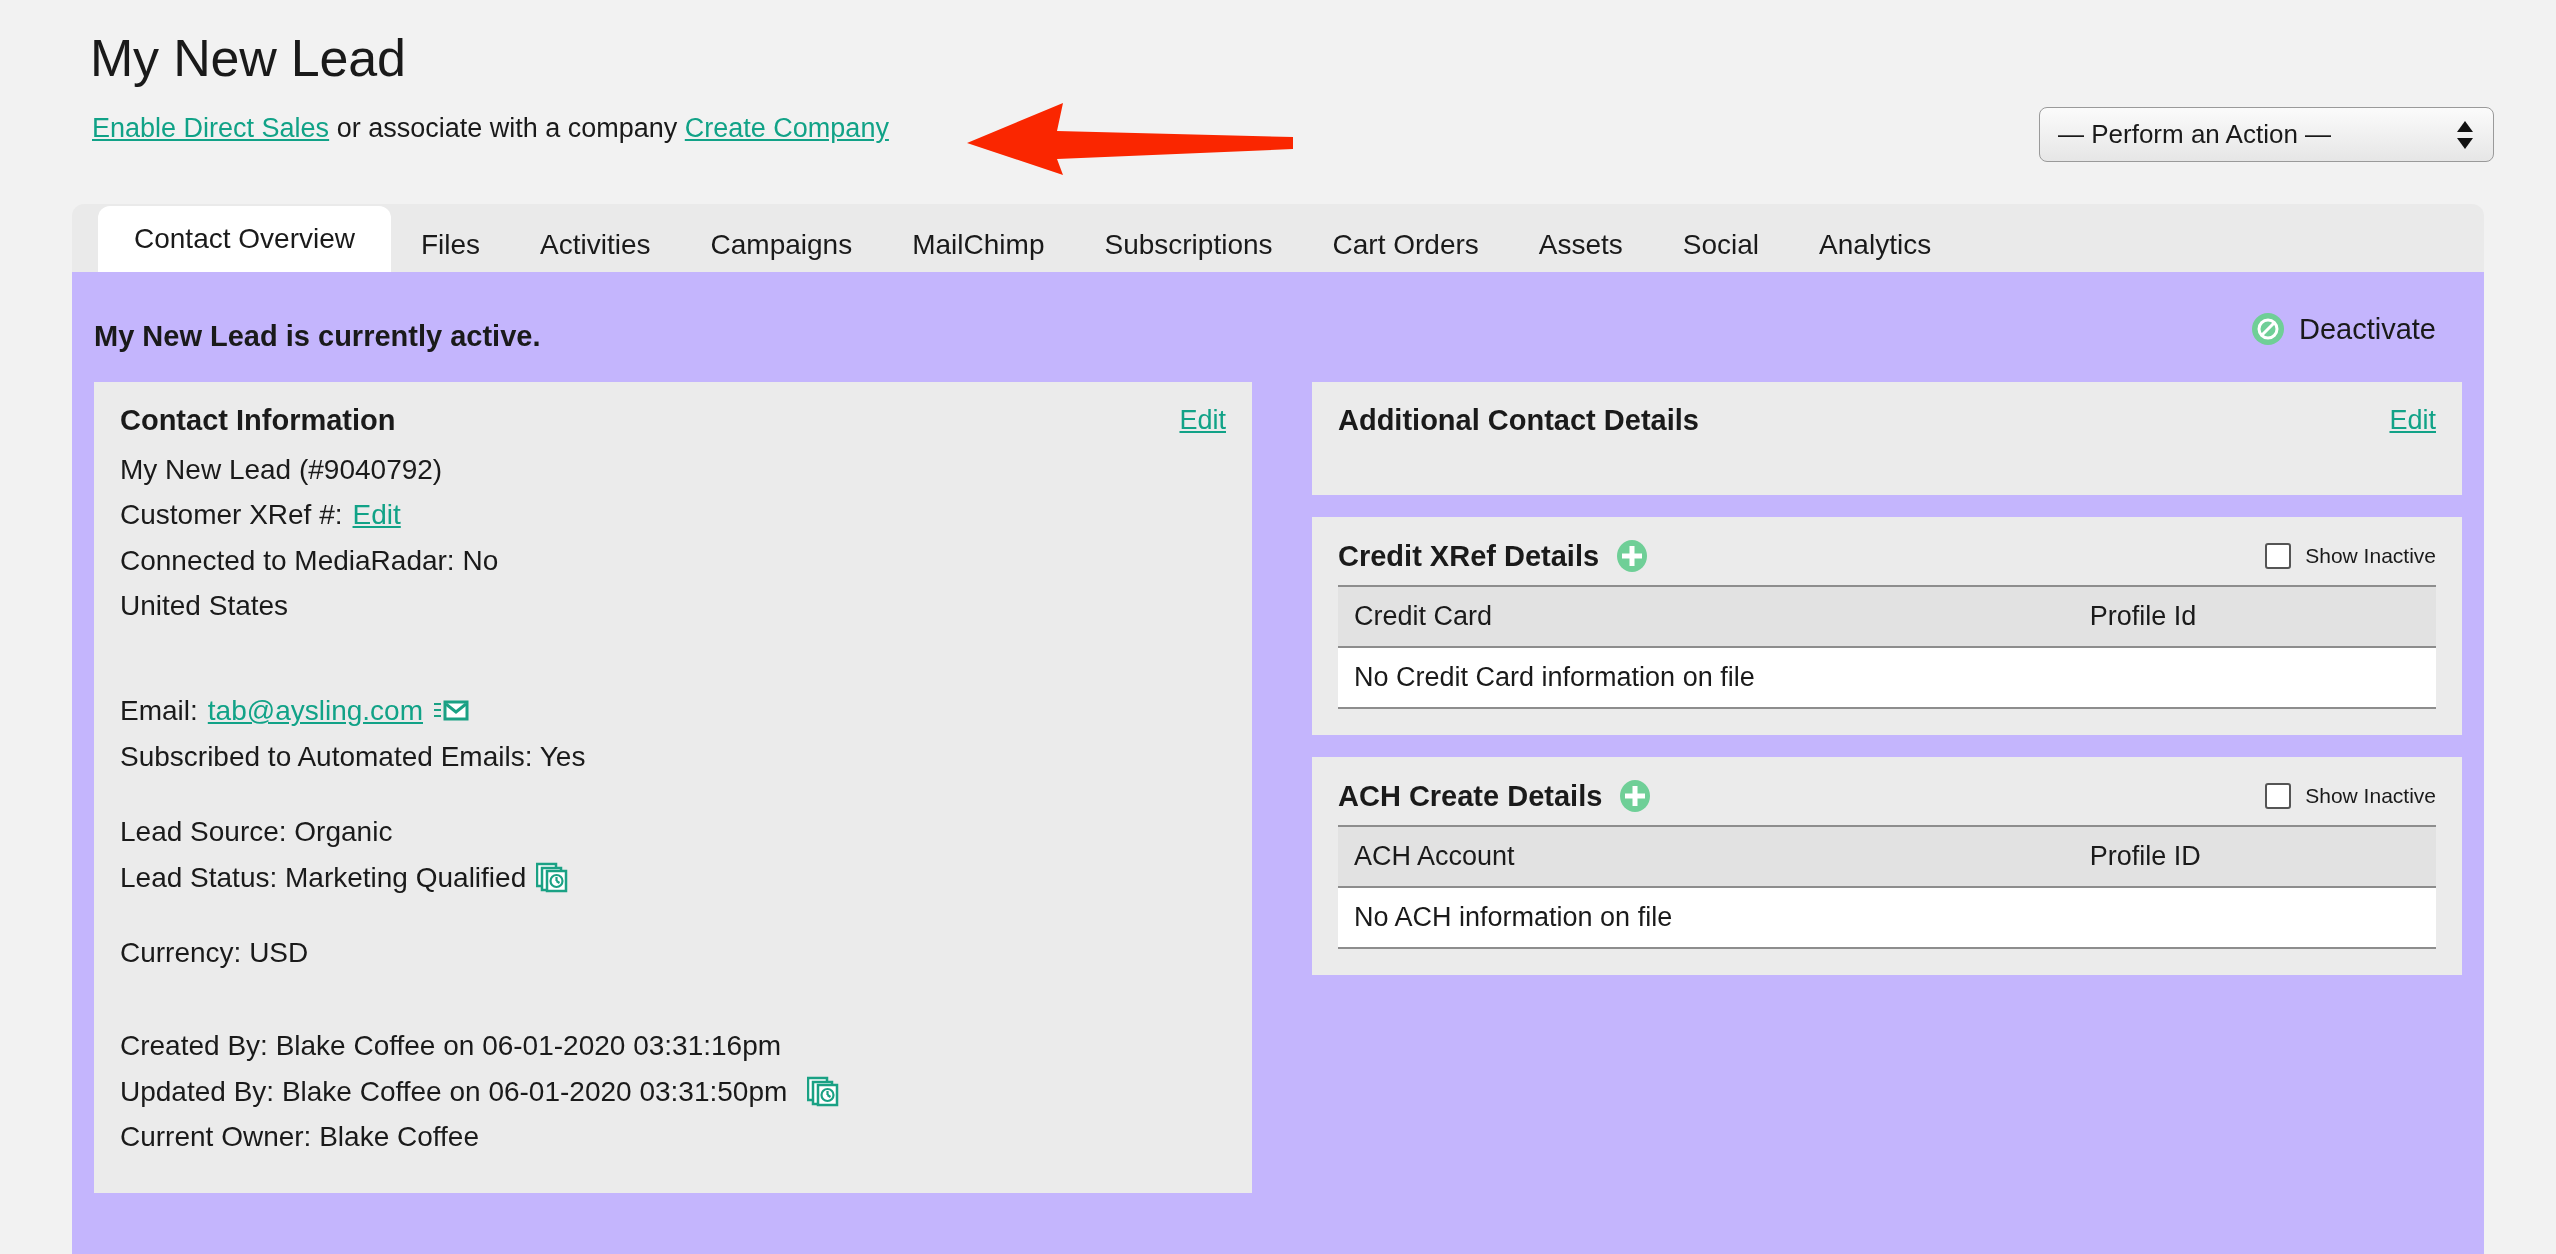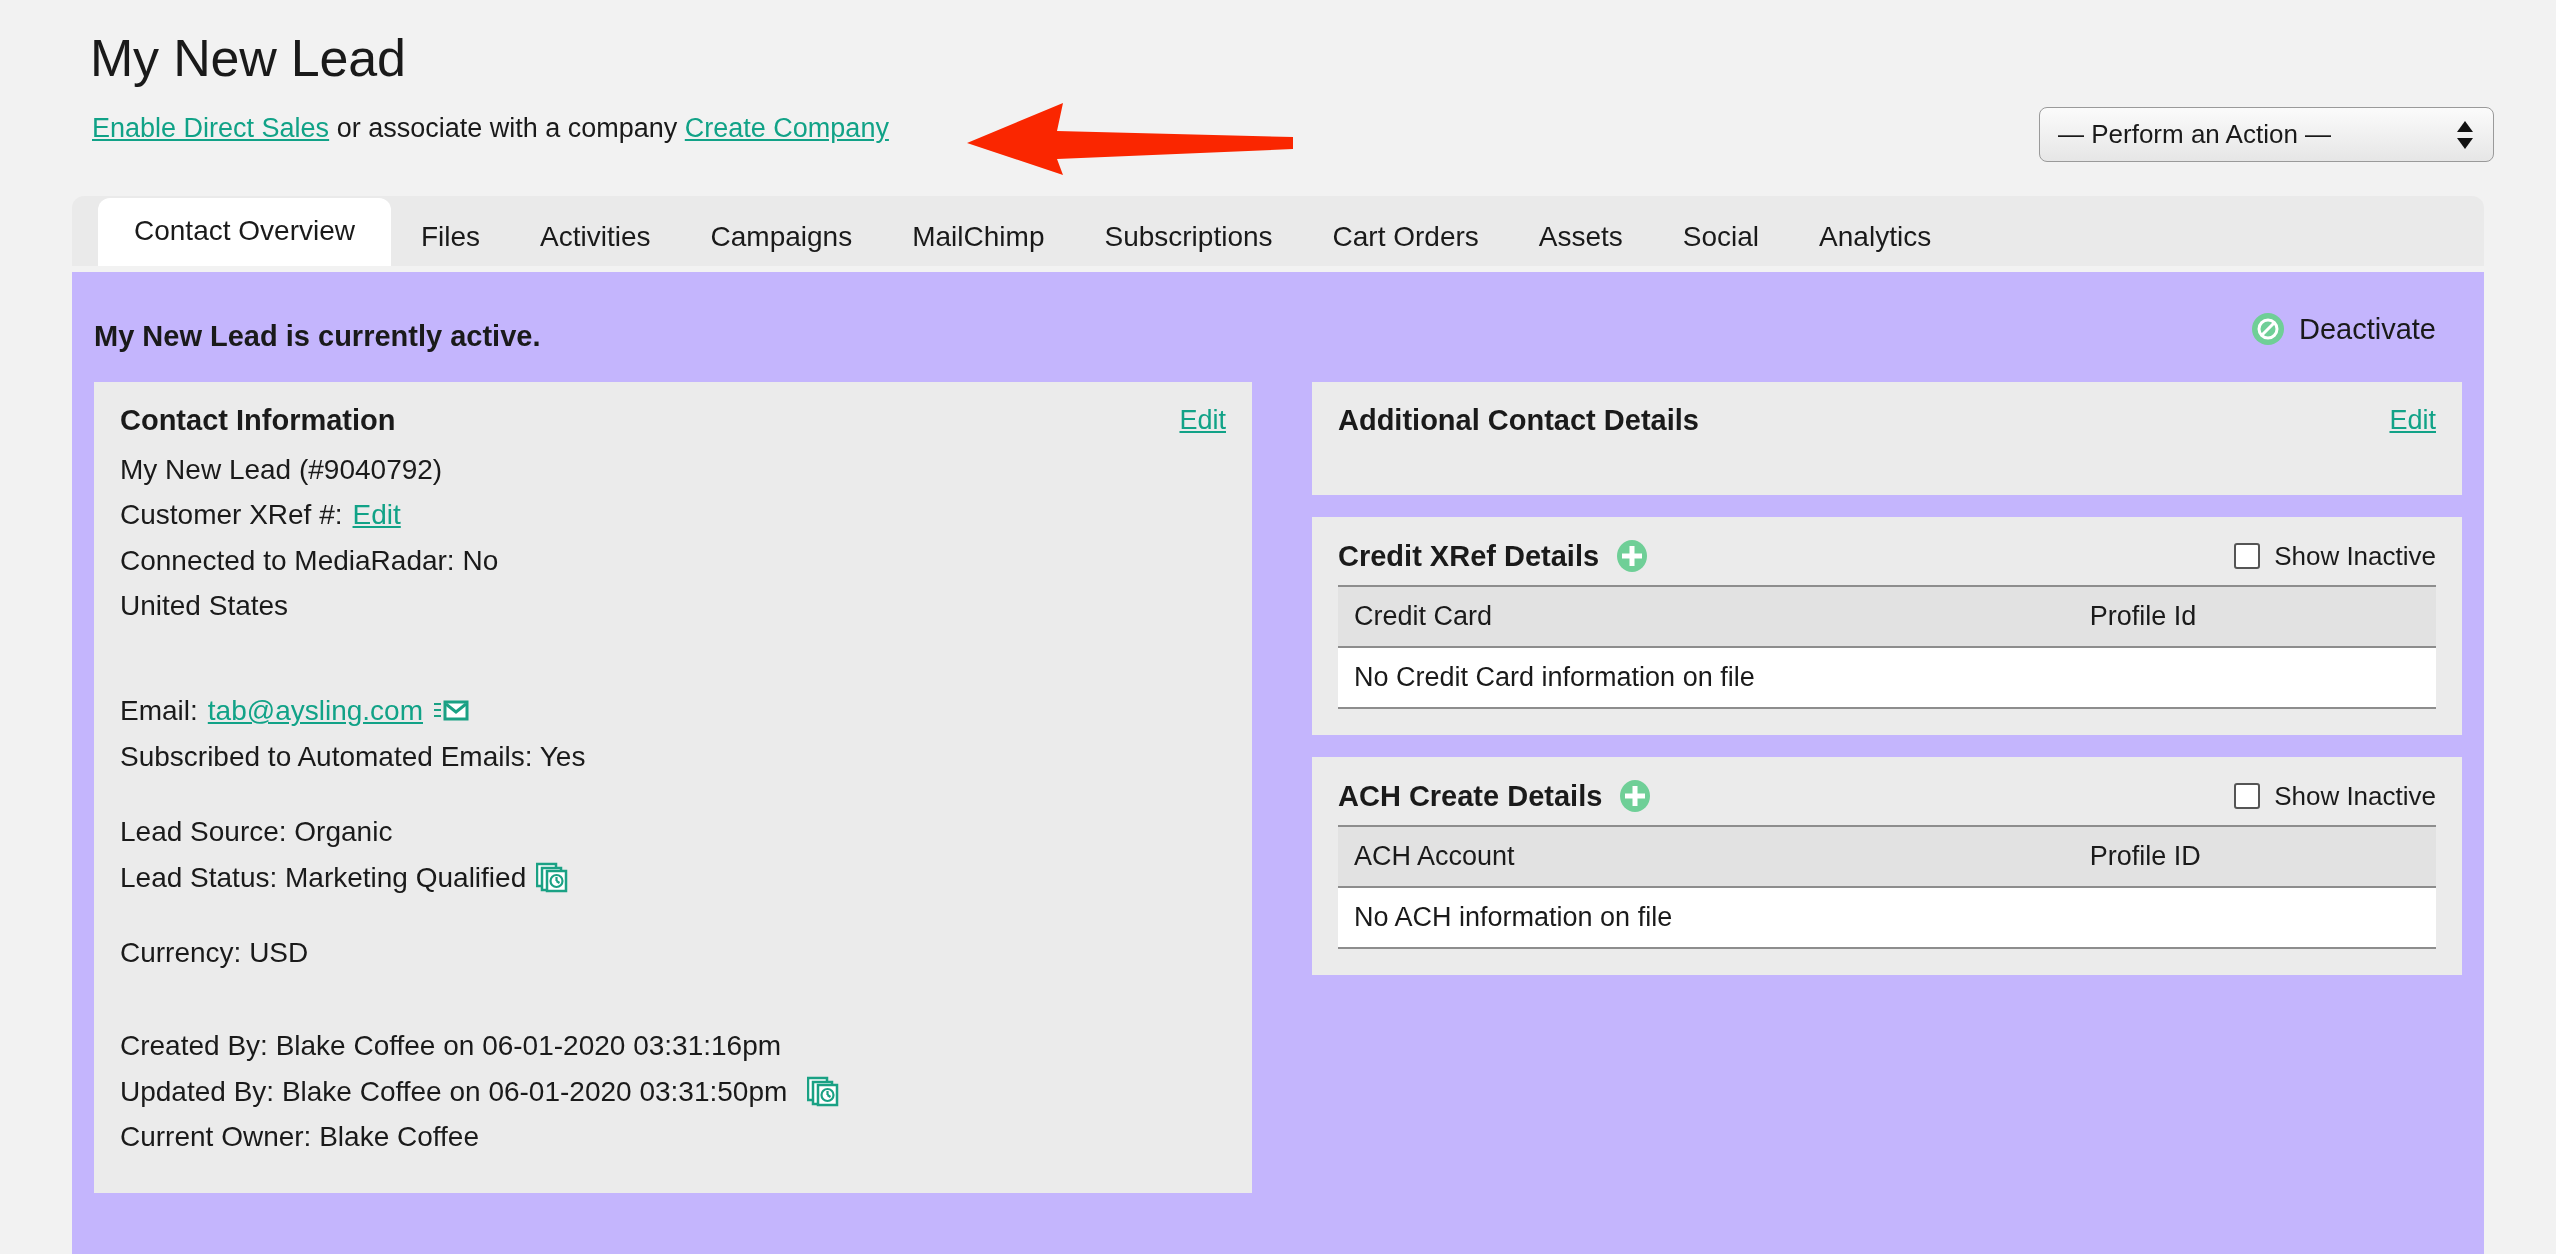--- a/index.html
+++ b/index.html
@@ -89,21 +89,21 @@
     transform: translateY(-50%);
     width: 18px;
     height: 32px;
     pointer-events: none;
   }
 
   
   .tabbar {
     position: absolute;
     left: 72px;
-    top: 196px;
+    top: 204px;
     width: 2412px;
     height: 70px;
     background: #eaeaea;
     border-radius: 12px 12px 0 0;
     box-sizing: border-box;
   }
   .tabs {
     position: absolute;
     left: 0; bottom: 0;
     display: flex;
@@ -220,21 +220,21 @@
     display: inline-block;
     vertical-align: middle;
     cursor: pointer;
   }
 
   
   .show-inactive {
     display: flex;
     align-items: center;
     gap: 14px;
-    font-size: 26px;
+    font-size: 21px;
     color: #1a1a1a;
     cursor: pointer;
   }
   .chk {
     width: 26px;
     height: 26px;
     border: 2px solid #555;
     background: #fff;
     border-radius: 3px;
     box-sizing: border-box;

